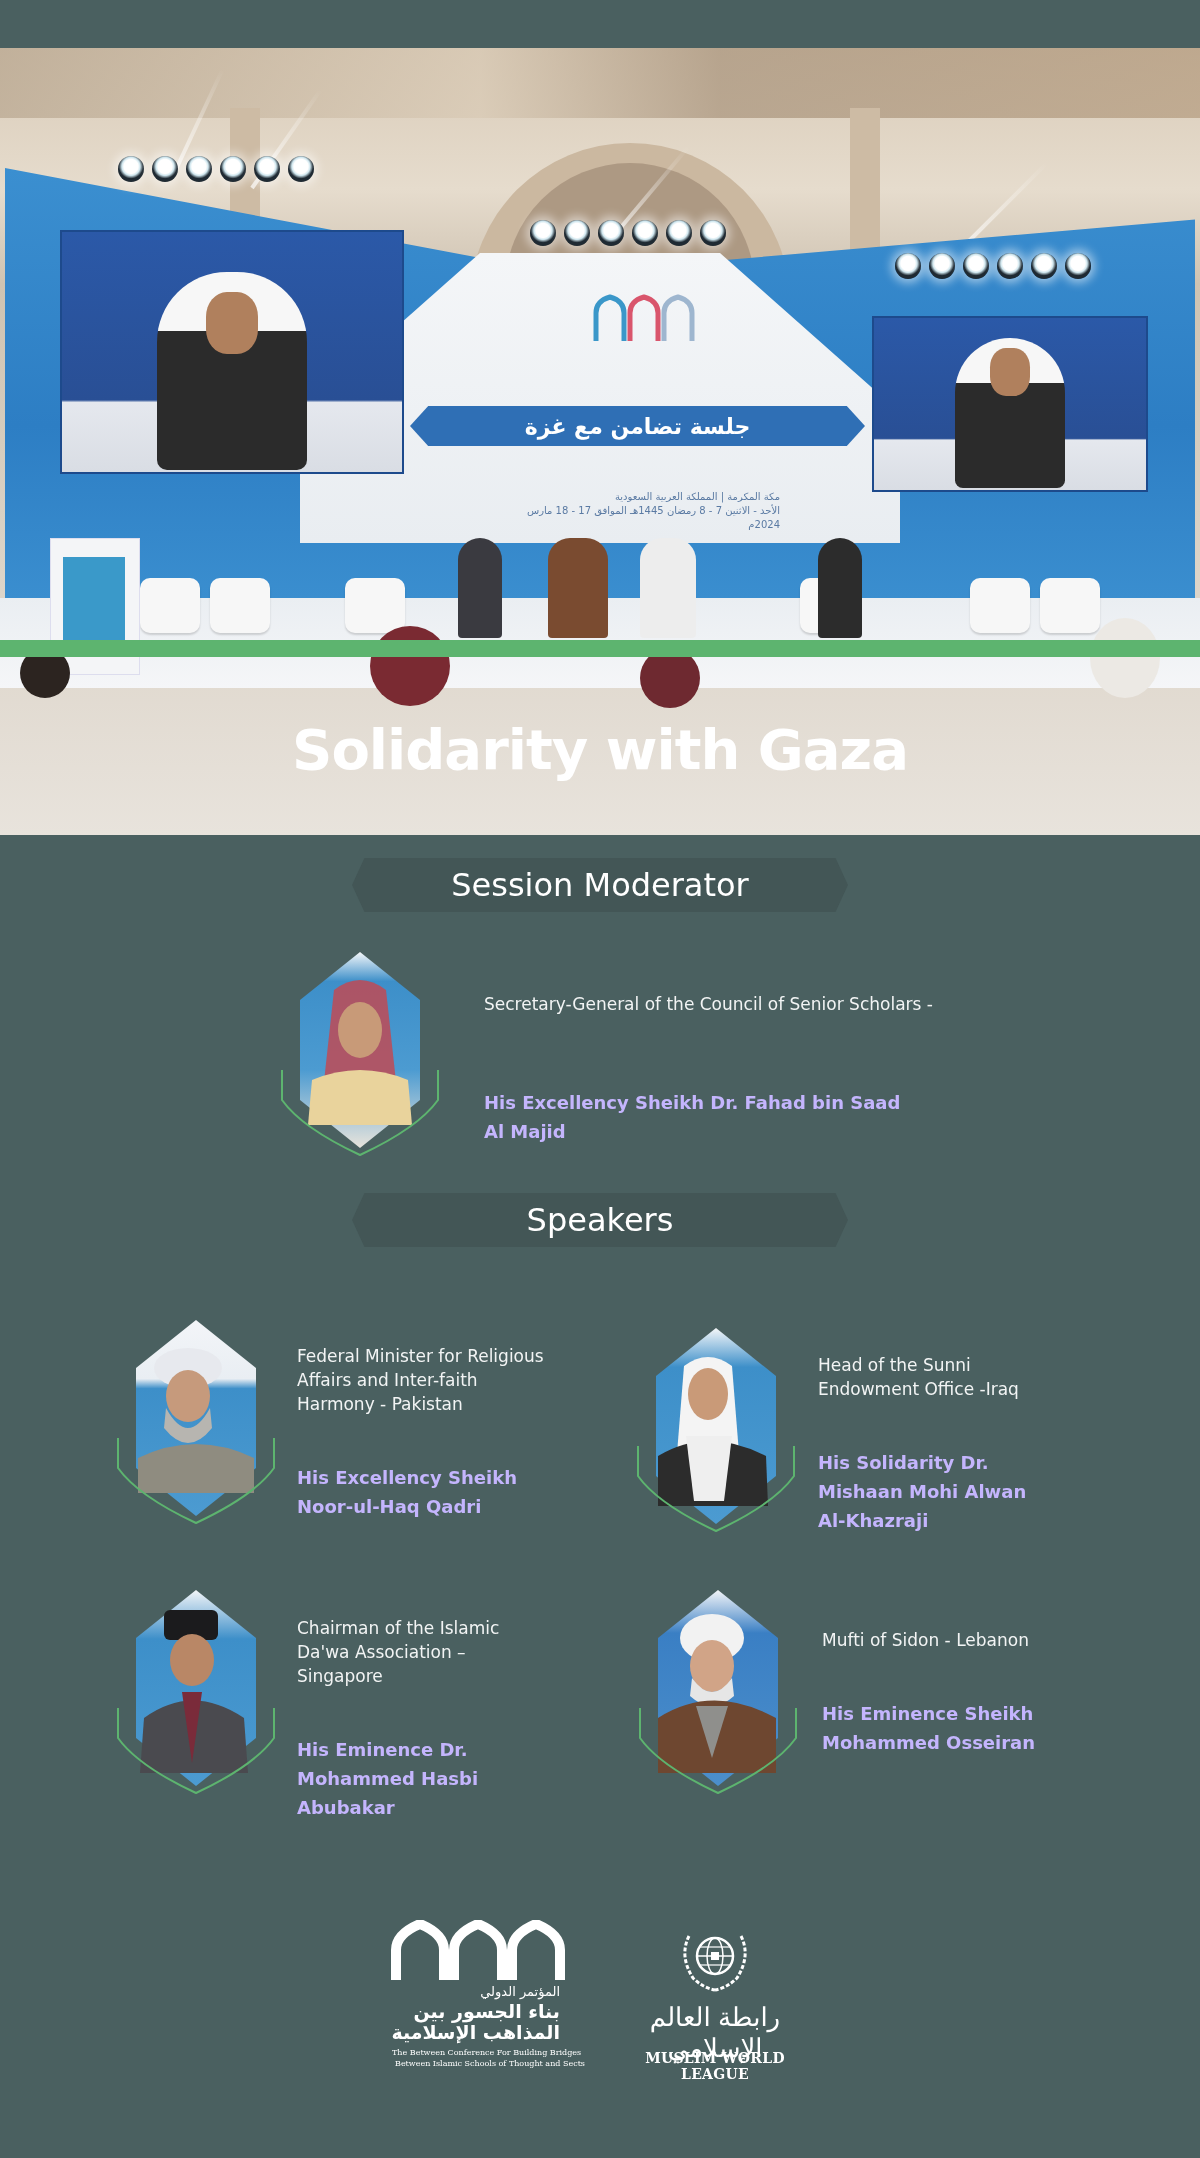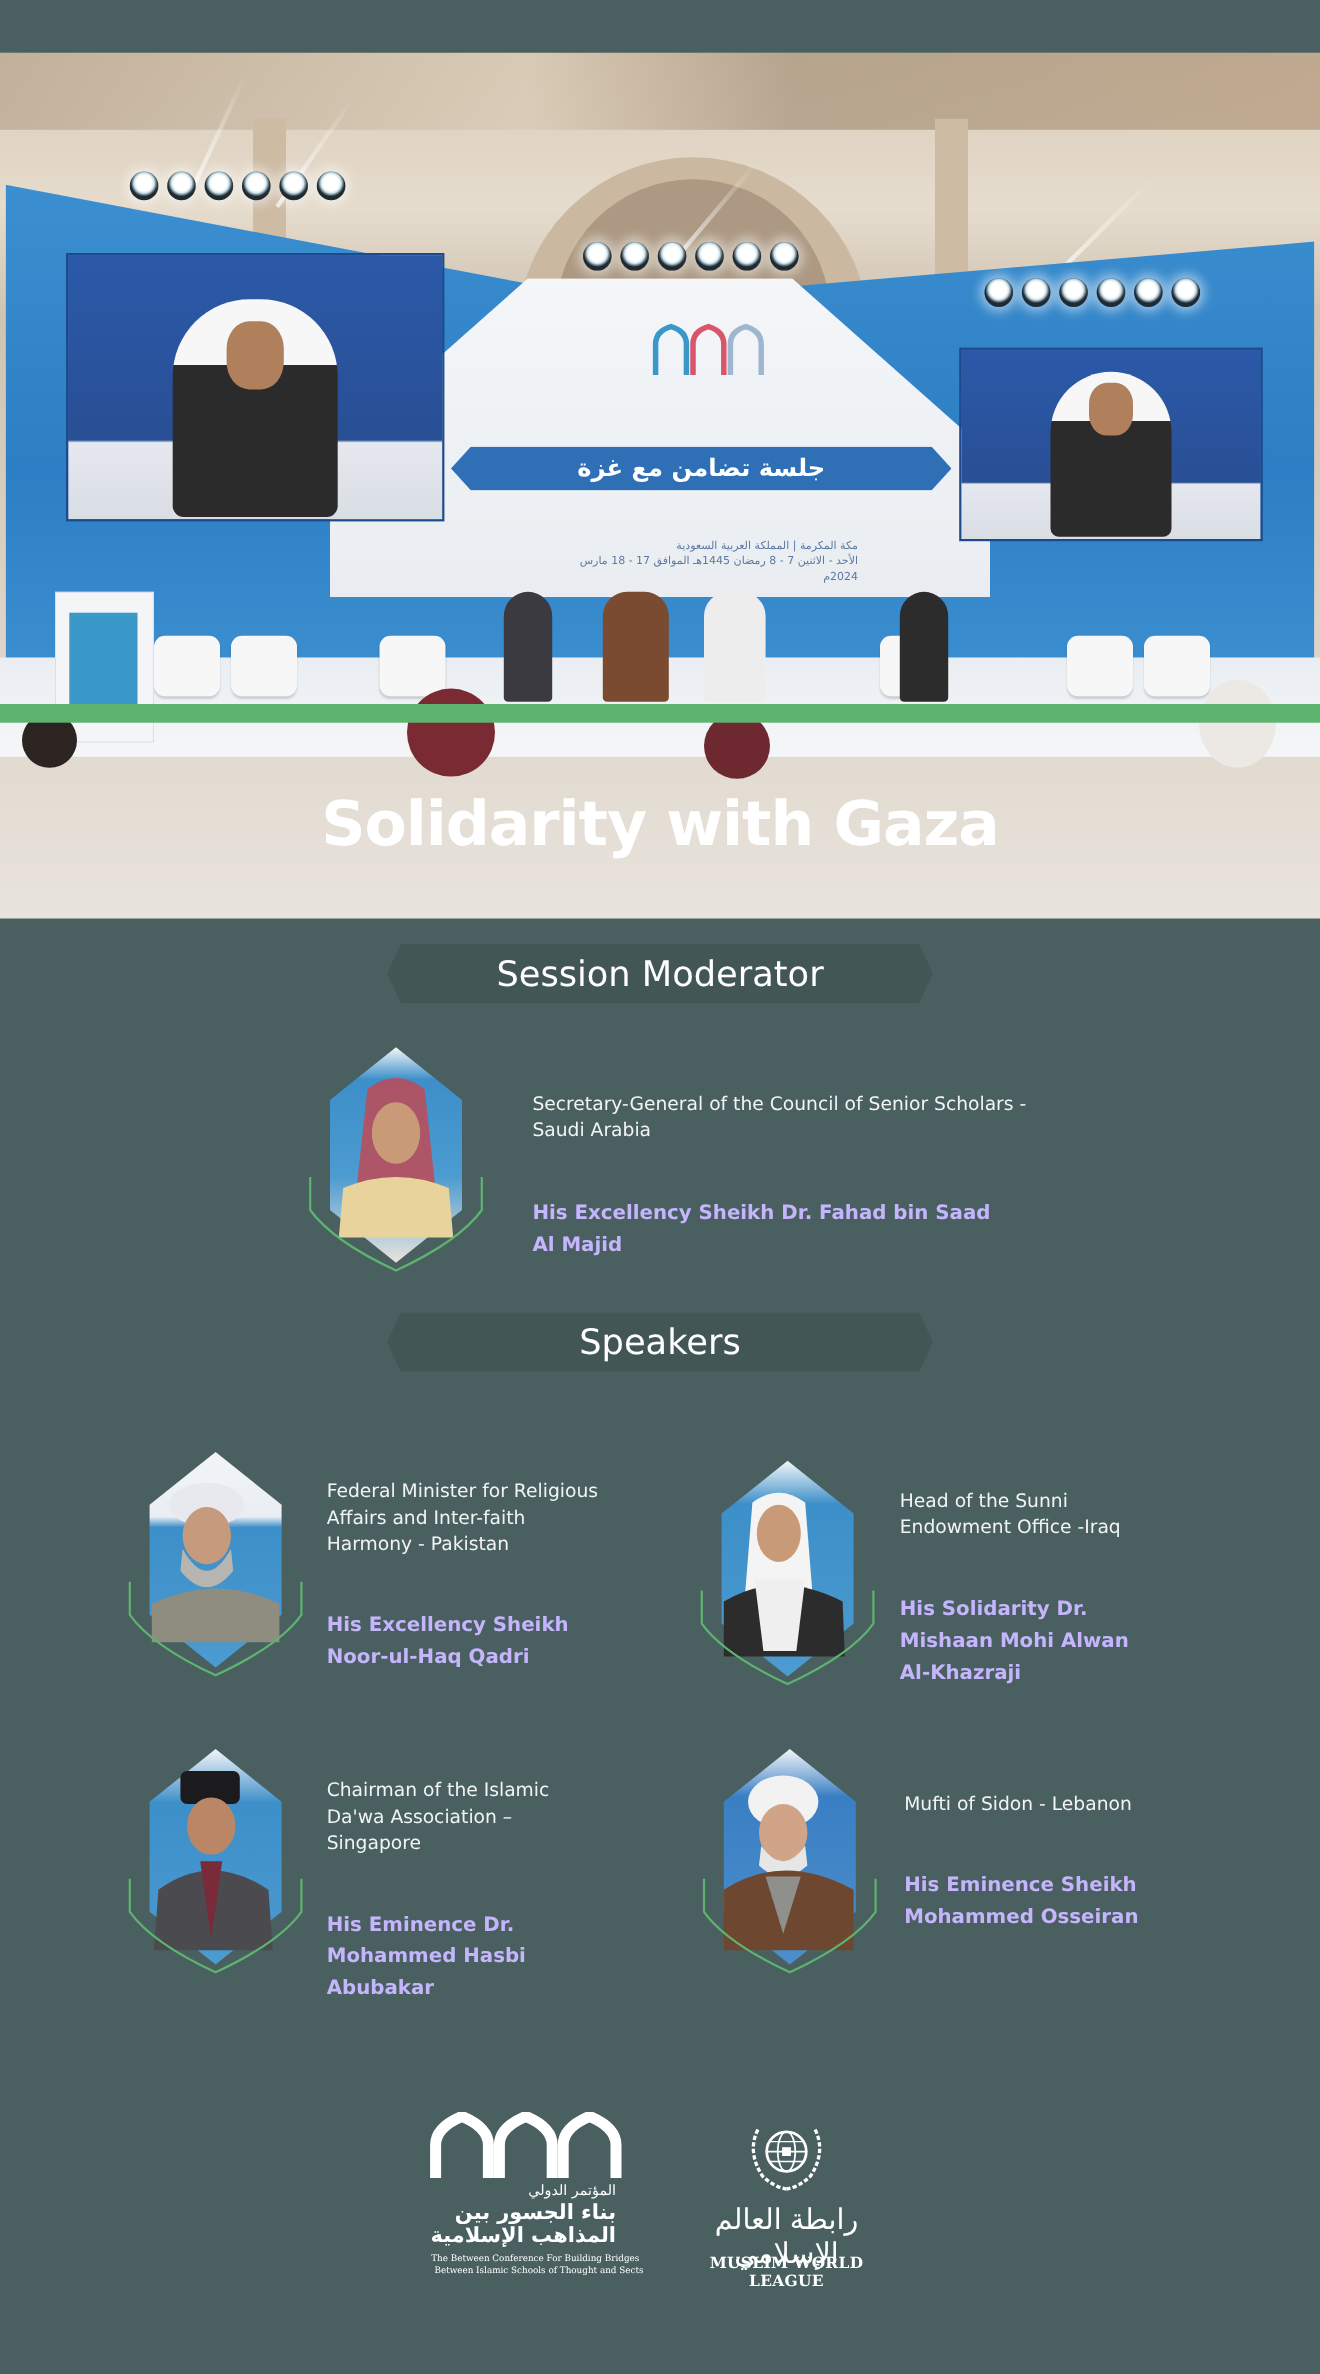--- a/index.html
+++ b/index.html
@@ -236,21 +236,20 @@
       </defs>
       <path d="M88 2 L148 50 L148 150 L88 198 L28 150 L28 50 Z" fill="url(#bg1)"></path>
       <path d="M62 40 Q88 20 114 40 L126 150 Q88 170 50 150 Z" fill="#c04a55" opacity=".85"></path>
       <ellipse cx="88" cy="80" rx="22" ry="28" fill="#c89a78"></ellipse>
       <path d="M40 130 Q88 110 136 130 L140 175 L36 175 Z" fill="#e9d39c"></path>
       <path d="M10 120 V150 Q30 178 88 205 Q146 178 166 150 V120" fill="none" stroke="#5db46f" stroke-width="2"></path>
     </svg>
   </div>
   <div class="role" style="left:484px;top:992px;width:480px">
     <div>Secretary-General of the Council of Senior Scholars -</div>
-    <div>Saudi Arabia</div>
   </div>
   <div class="name" style="left:484px;top:1050px;width:480px">
     <div>His Excellency Sheikh Dr. Fahad bin Saad</div>
     <div>Al Majid</div>
   </div>
 </div>
 
 <div class="section-pill" style="top:1193px">Speakers</div>
 
 <div class="person-card">

